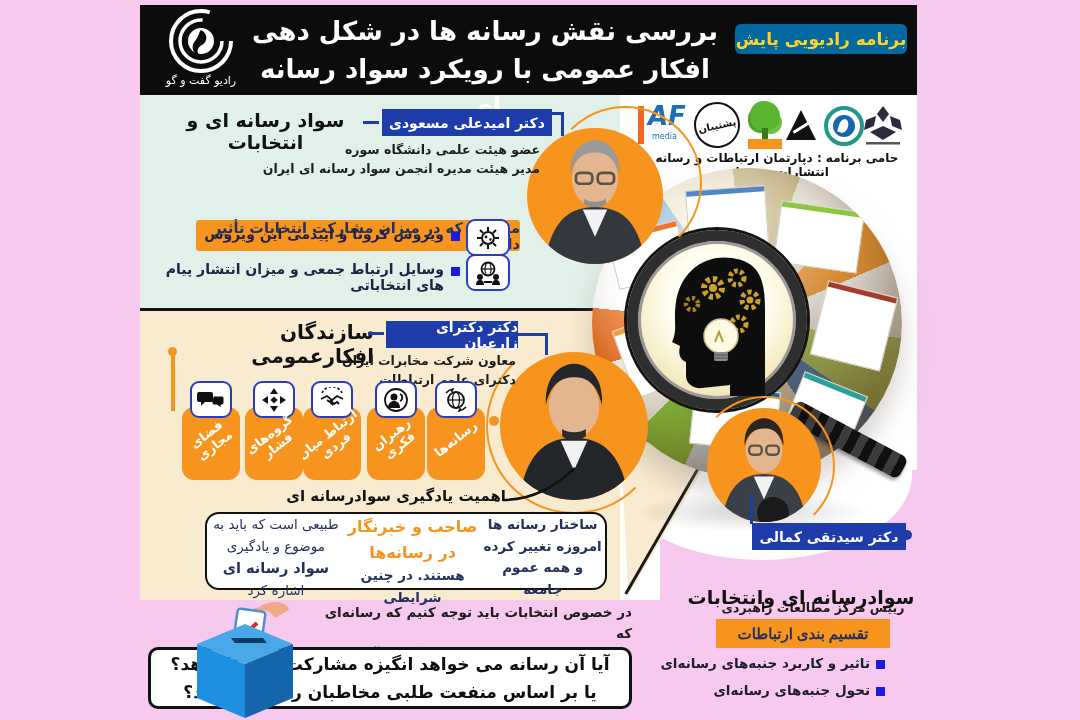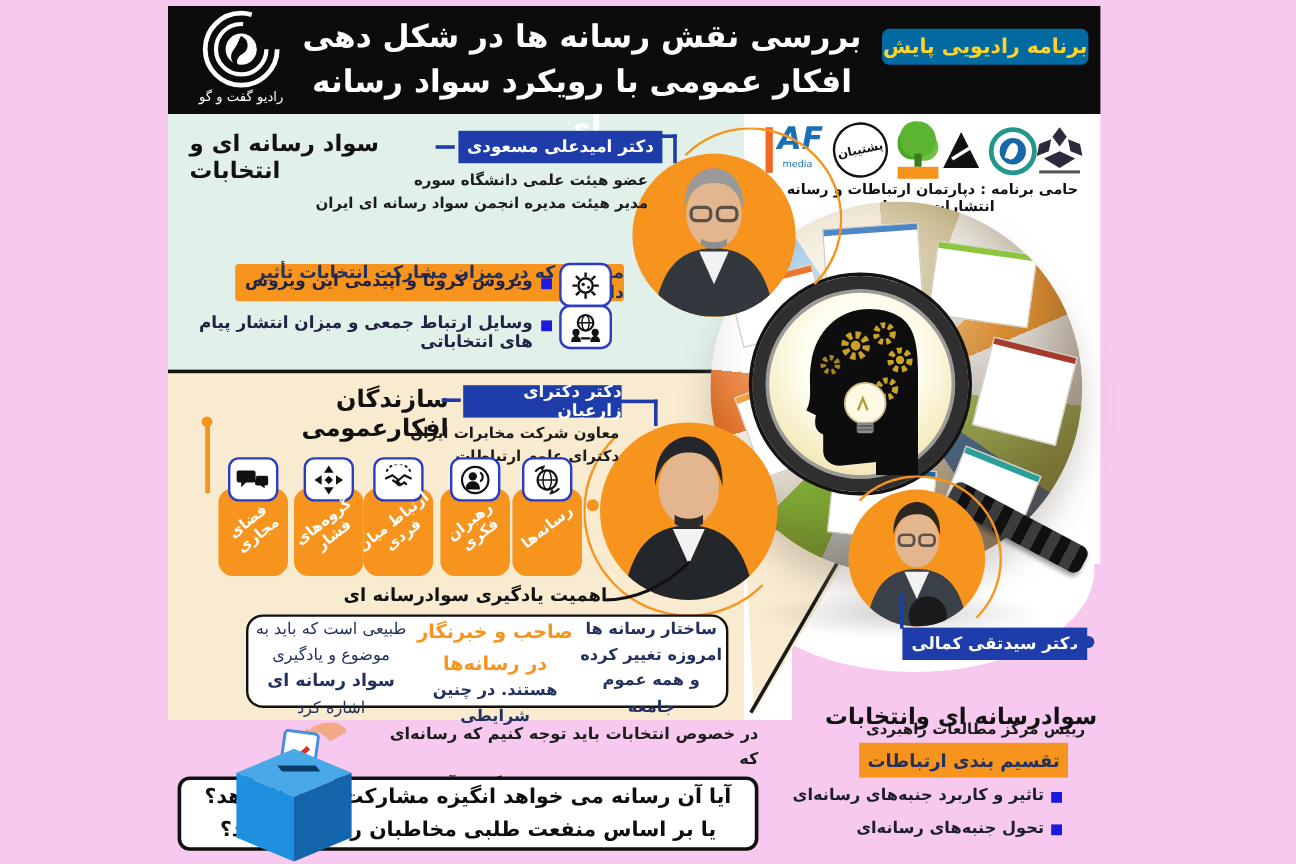--- a/index.html
+++ b/index.html
@@ -190,21 +190,21 @@
     <path d="M50 58 C29 58 17 71 13 100 L87 100 C83 71 71 58 50 58 Z" fill="#3a4048"></path>
     <path d="M41 60 L50 80 L59 60 Z" fill="#f2f2f2"></path>
     <ellipse cx="50" cy="37" rx="16" ry="20" fill="#e3b68f"></ellipse>
     <path d="M33 33 C32 14 44 9 50 9 C57 9 68 15 67 33 C63 20 57 18 50 18 C43 18 36 21 33 33 Z" fill="#2c2620"></path>
     <rect x="37" y="33" width="11" height="8" rx="3" fill="none" stroke="#5a5248" stroke-width="2"></rect>
     <rect x="52" y="33" width="11" height="8" rx="3" fill="none" stroke="#5a5248" stroke-width="2"></rect>
     <circle cx="58" cy="92" r="14" fill="#1a1a1a"></circle>
   </svg>
 </div>
 
-<div class="abs fa heading" style="left:158px;top:109px;width:215px;font-size:19px;text-align:left;">سواد رسانه ای و انتخابات</div>
+<div class="abs fa heading" style="left:158px;top:109px;width:215px;font-size:19px;text-align:center;">سواد رسانه ای و انتخابات</div>
 <div class="abs blue-line" style="left:363px;top:121px;width:16px;height:3px;"></div>
 <div class="abs name-badge" style="left:382px;top:109px;width:170px;height:27px;">دکتر امیدعلی مسعودی</div>
 <div class="abs blue-line" style="left:540px;top:112px;width:24px;height:3px;"></div>
 <div class="abs blue-line" style="left:561px;top:112px;width:3px;height:24px;"></div>
 <div class="abs role" style="left:250px;top:141px;width:290px;text-align:right;">
   <span style="display:block;">عضو هیئت علمی دانشگاه سوره</span>
   <span style="display:block;">مدیر هیئت مدیره انجمن سواد رسانه ای ایران</span>
 </div>
 
 <div class="abs orange-box" style="left:196px;top:186px;width:324px;height:31px;font-size:14.5px;border-radius:3px;margin-top:34px;">مواردی که در میزان مشارکت انتخابات تأثیر دارند</div>
@@ -361,18 +361,18 @@
 <div class="abs blue-line" style="left:750px;top:494px;width:3px;height:30px;"></div>
 <div class="abs name-badge" style="left:752px;top:523px;width:154px;height:27px;">دکتر سیدتقی کمالی</div>
 <div class="abs blue-line" style="left:893px;top:534px;width:10px;height:3px;"></div>
 <div class="abs" style="left:902px;top:530px;width:10px;height:10px;border-radius:50%;background:#1e3caa;"></div>
 <div class="abs role" style="left:718px;top:553px;width:190px;text-align:center;margin-top:46px;">
   <span style="display:block;">رییس مرکز مطالعات راهبردی</span>
   <span style="display:block;">مدیریت آینده</span>
 </div>
 
 <div class="abs fa heading" style="left:686px;top:586px;width:230px;font-size:19px;text-align:center;">سوادرسانه ای وانتخابات</div>
-<div class="abs orange-box" style="left:716px;top:619px;width:174px;height:29px;font-size:15px;">تقسیم بندی ارتباطات</div>
+<div class="abs orange-box" style="left:716px;top:619px;width:174px;height:29px;font-size:15px;font-family:Liberation Serif, serif;">تقسیم بندی ارتباطات</div>
 
 <div class="abs sq" style="left:876px;top:660px;width:9px;height:9px;"></div>
 <div class="abs fa" style="left:600px;top:655px;width:270px;text-align:right;font-size:13.5px;font-weight:bold;color:#1d1d30;">تاثیر و کاربرد جنبه‌های رسانه‌ای</div>
 <div class="abs sq" style="left:876px;top:687px;width:9px;height:9px;"></div>
 <div class="abs fa" style="left:600px;top:682px;width:270px;text-align:right;font-size:13.5px;font-weight:bold;color:#1d1d30;">تحول جنبه‌های رسانه‌ای</div>
 
 </body></html>

